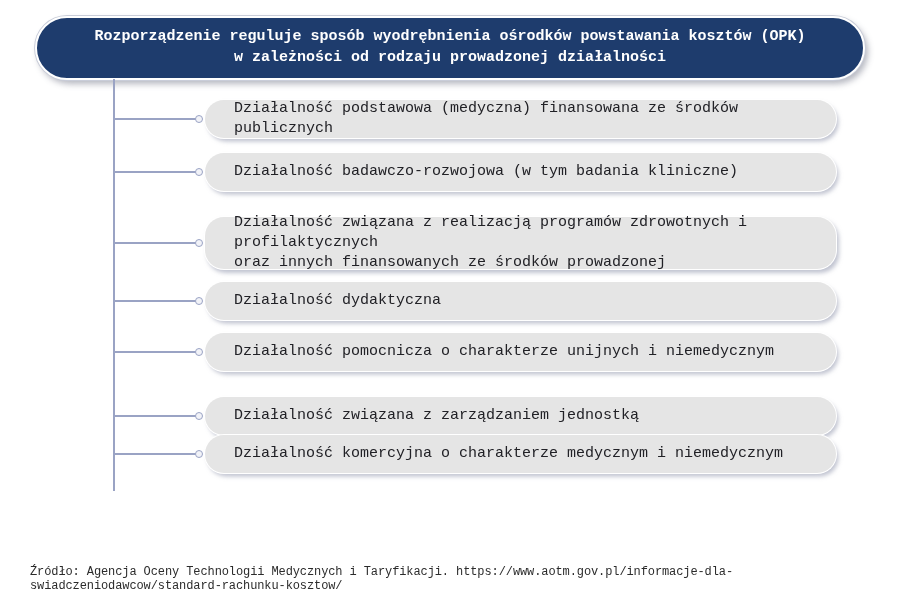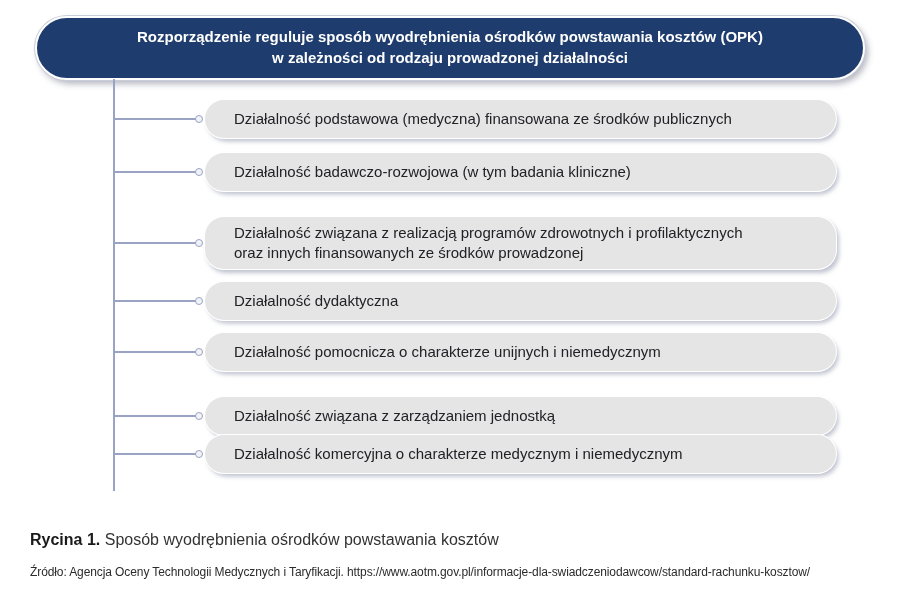--- a/index.html
+++ b/index.html
@@ -1,21 +1,21 @@
 <!DOCTYPE html>
 <html><head>
 <meta charset="utf-8">
 <style>
   * { margin: 0; padding: 0; box-sizing: border-box; }
   html, body { background: #ffffff; }
   body {
     font-family: "Liberation Sans", "DejaVu Sans", sans-serif;
     width: 900px; height: 591px; position: relative; overflow: hidden;
   }
-  .stage { position: absolute; left: 0; top: 0; width: 839px; height: 591px; background: #ffffff; }
+  .stage { position: absolute; left: 0; top: 0; width: 839px; height: 591px; background: #ffffff; font-family: Liberation Mono, monospace; }
 
   
   .header-box {
     position: absolute; left: 35px; top: 16px; width: 830px; height: 64px;
     background: #1e3c6d; border: 2px solid #ffffff; border-radius: 32px;
     box-shadow: 0 0 0 1px #c9cdd9, 3px 4px 6px rgba(90,95,115,0.45);
     display: flex; flex-direction: column; align-items: center; justify-content: center;
     color: #ffffff; font-weight: bold; font-size: 15px; line-height: 1.38; text-align: center;
   }
 
@@ -130,19 +130,16 @@
     <div class="flow-row mb9">
       <div class="connector-line"></div>
       <div class="flow-box">
         <span>Działalność komercyjna o charakterze medycznym i niemedycznym</span>
       </div>
       <div class="connector-dot"></div>
     </div>
 
   </div>
 
-  <div class="figure-caption">
-    <b>Rycina 1.</b><span> Sposób wyodrębnienia ośrodków powstawania kosztów</span>
-  </div>
 
   <div class="figure-source">Źródło: Agencja Oceny Technologii Medycznych i Taryfikacji. https://www.aotm.gov.pl/informacje-dla-swiadczeniodawcow/standard-rachunku-kosztow/</div>
 
 </div>
 
 </body></html>

